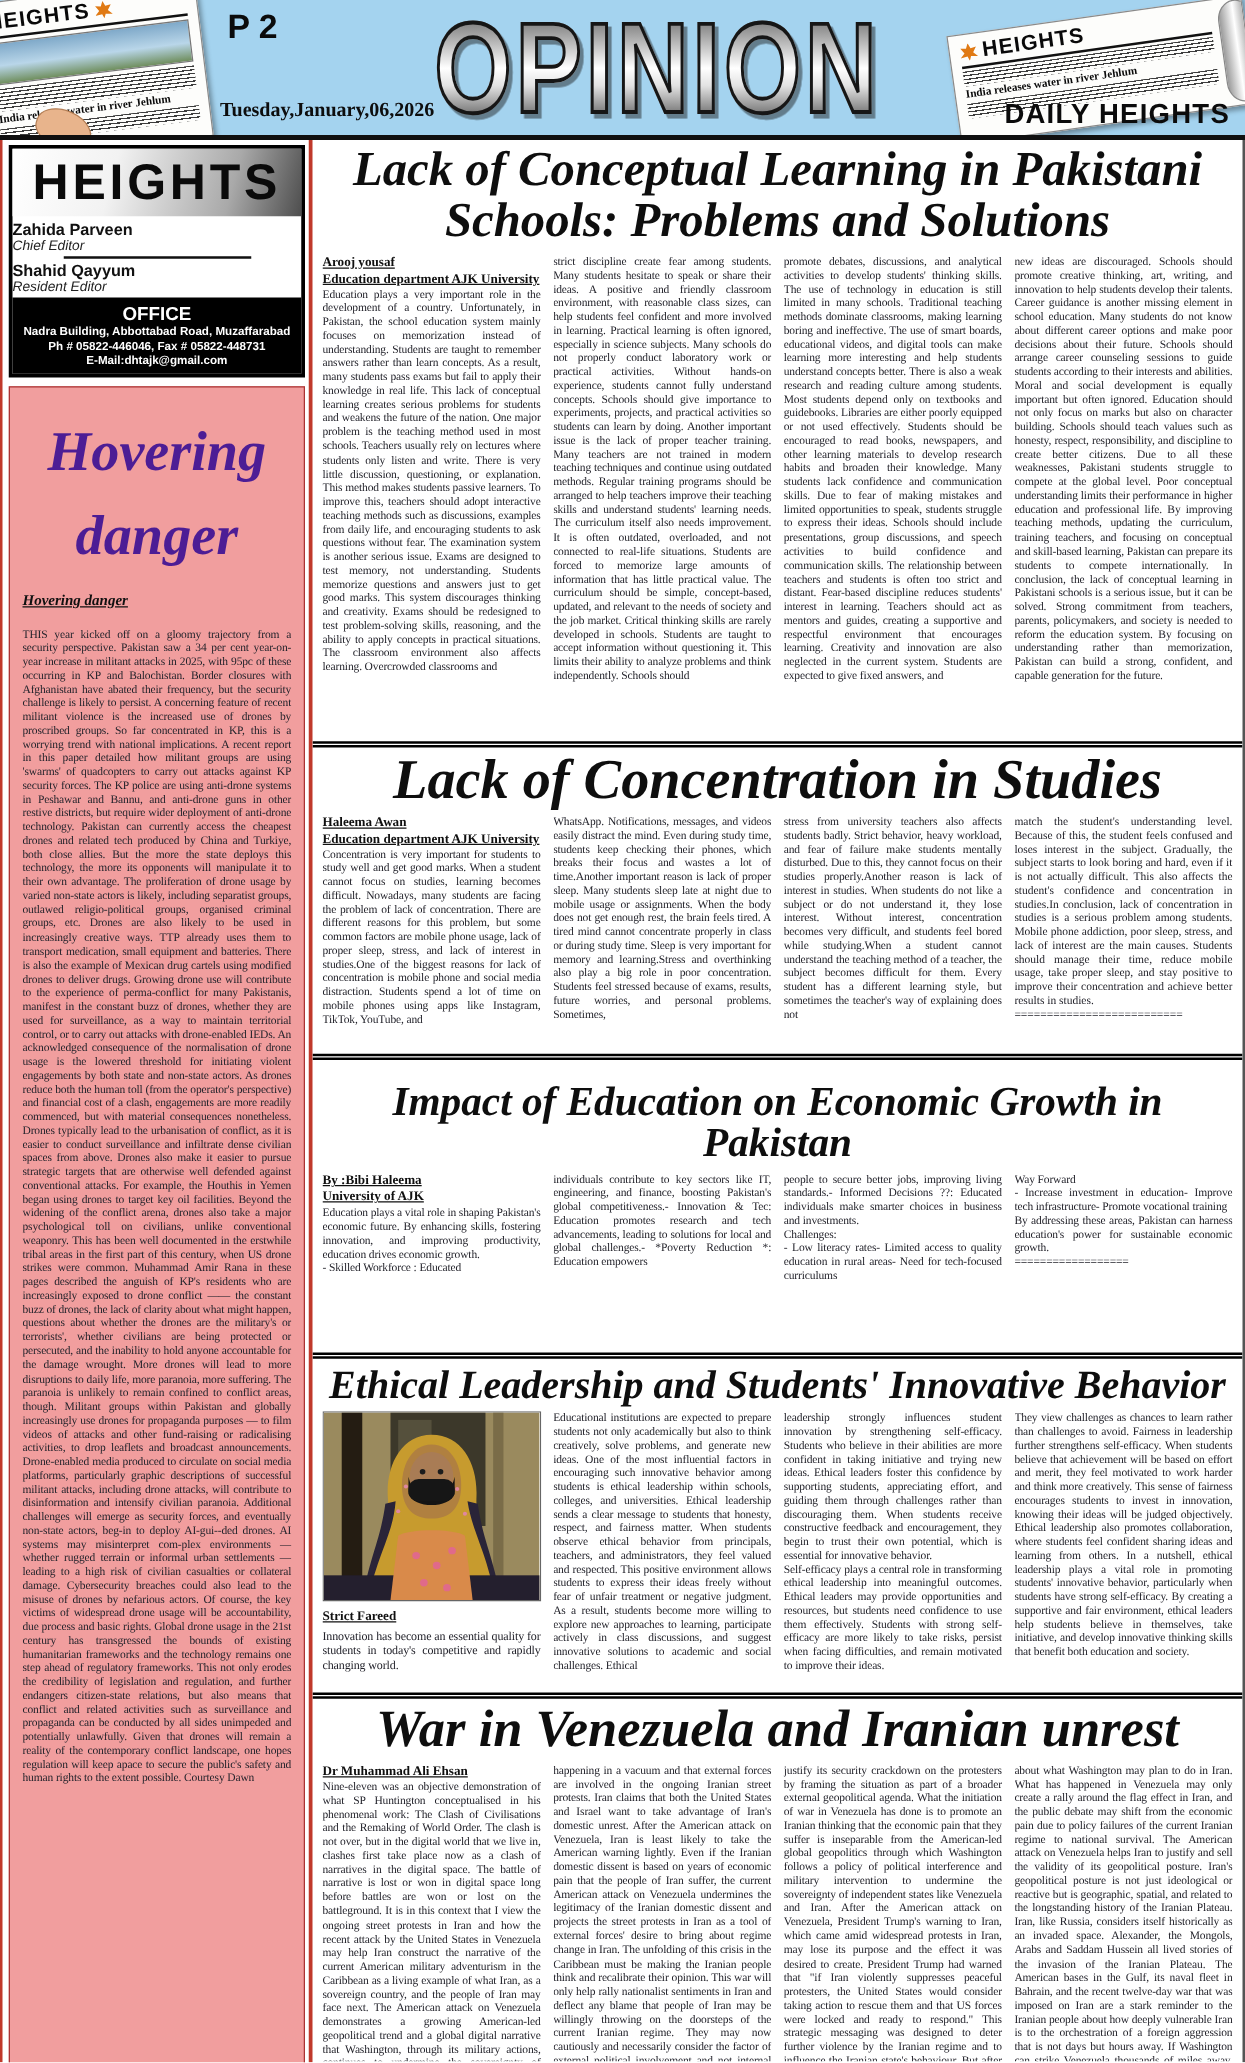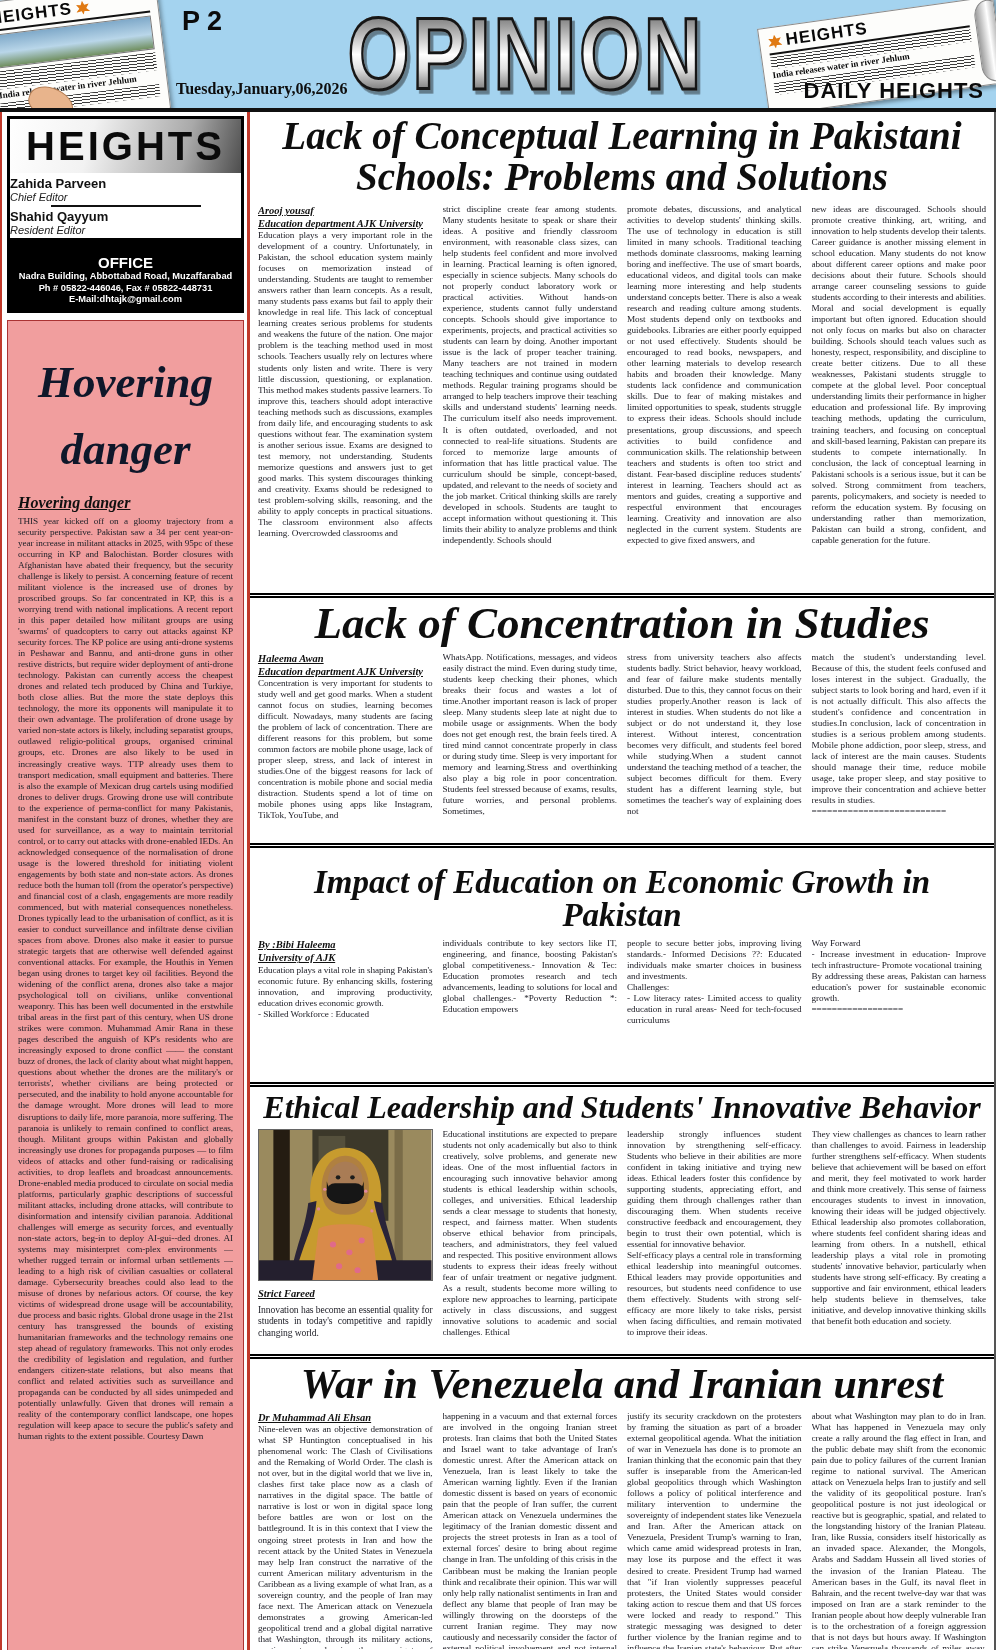--- a/index.html
+++ b/index.html
@@ -48,47 +48,47 @@
   
   .mast { border:3px solid #000; background:#fff; }
   .mast-logo { height:54px; display:flex; align-items:center; justify-content:center;
                background:linear-gradient(105deg,#ffffff 0%,#f2f2f2 35%,#a9a9a9 75%,#4e4e4e 100%);
                font-family:"Liberation Sans",sans-serif; font-weight:900; font-size:40px; letter-spacing:3px; color:#0a0a0a;
                transform-origin:center; }
   .editors { text-align:left; font-family:"Liberation Sans",sans-serif; padding:3px 0 2px; }
   .ed-name { font-weight:bold; font-size:13px; color:#111; }
   .ed-role { font-style:italic; font-size:11px; color:#222; }
   .ed-div { width:150px; height:2px; background:#111; margin:2px auto; }
-  .office { background:#000; color:#fff; text-align:center; font-family:"Liberation Sans",sans-serif; padding:16px 1px 4px; }
+  .office { background:#000; color:#fff; text-align:center; font-family:"Liberation Sans",sans-serif; padding:5px 1px 4px; }
   .office-title { font-weight:bold; font-size:15px; }
   .office-line { font-weight:bold; font-size:9.3px; line-height:1.25; }
 
   
   .pink { margin-top:7px; background:#f19e9e; border:1px solid #a33; height:1365px; padding:8px 10px; overflow:hidden; }
-  .ped-title { text-align:center; font-style:italic; font-weight:bold; font-size:45px; line-height:1.5; color:#0f172a; margin:20px 0 10px; }
-  .ped-lead { font-weight:bold; font-style:italic; text-decoration:underline; font-size:16px; margin-bottom:4px; color:#101010; }
+  .ped-title { text-align:center; font-style:italic; font-weight:bold; font-size:45px; line-height:1.5; color:#4c1d95; margin:10px 0 10px; }
+  .ped-lead { font-weight:bold; font-style:italic; text-decoration:underline; font-size:12px; margin-bottom:14px; color:#101010; }
   .ped-body { font-size:9.2px; line-height:1.2; letter-spacing:-0.1px; text-align:justify; color:#23232b; height:1146px; overflow:hidden; }
 
   
   .article { padding:2px 8px 4px; overflow:hidden; }
   .article + .article { border-top:5px double #000; }
   .a-title { text-align:center; font-style:italic; font-weight:bold; color:#0e0e0e; }
   .a1 .a-title { font-size:39px; line-height:1.05; margin:2px 0 6px; }
   .a2 .a-title { font-size:45px; line-height:1.0; margin:1px 0 6px; }
   .a3 .a-title { font-size:33px; line-height:1.0; margin:16px 0 6px; }
   .a4 .a-title { font-size:32px; line-height:1.0; margin:2px 0 6px; }
   .a5 .a-title { font-size:42px; line-height:1.0; margin:2px 0 6px; }
   .cols { display:flex; gap:10px; }
   .col { flex:1 1 0; overflow:hidden; }
   .a1 .col { height:390px; }
   .a2 .col { height:190px; }
   .a3 .col { height:142px; }
   .a4 .col { height:224px; }
   .a5 .col { height:238px; }
-  .byline { font-weight:bold; font-style:italic; text-decoration:underline; font-size:10.5px; line-height:1.25; color:#101010; }
+  .byline { font-weight:bold; text-decoration:underline; font-size:10.5px; line-height:1.25; color:#101010; }
   .coltext { font-size:9.2px; line-height:1.2; letter-spacing:-0.1px; text-align:justify;
              white-space:pre-line; color:#23232b; }
 
   
   .photo { width:100%; height:152px; border:1px solid #666; display:block; }
   .caption { margin-top:6px; }
 
   .sepchars { letter-spacing:0; }
 </style>
 </head>

